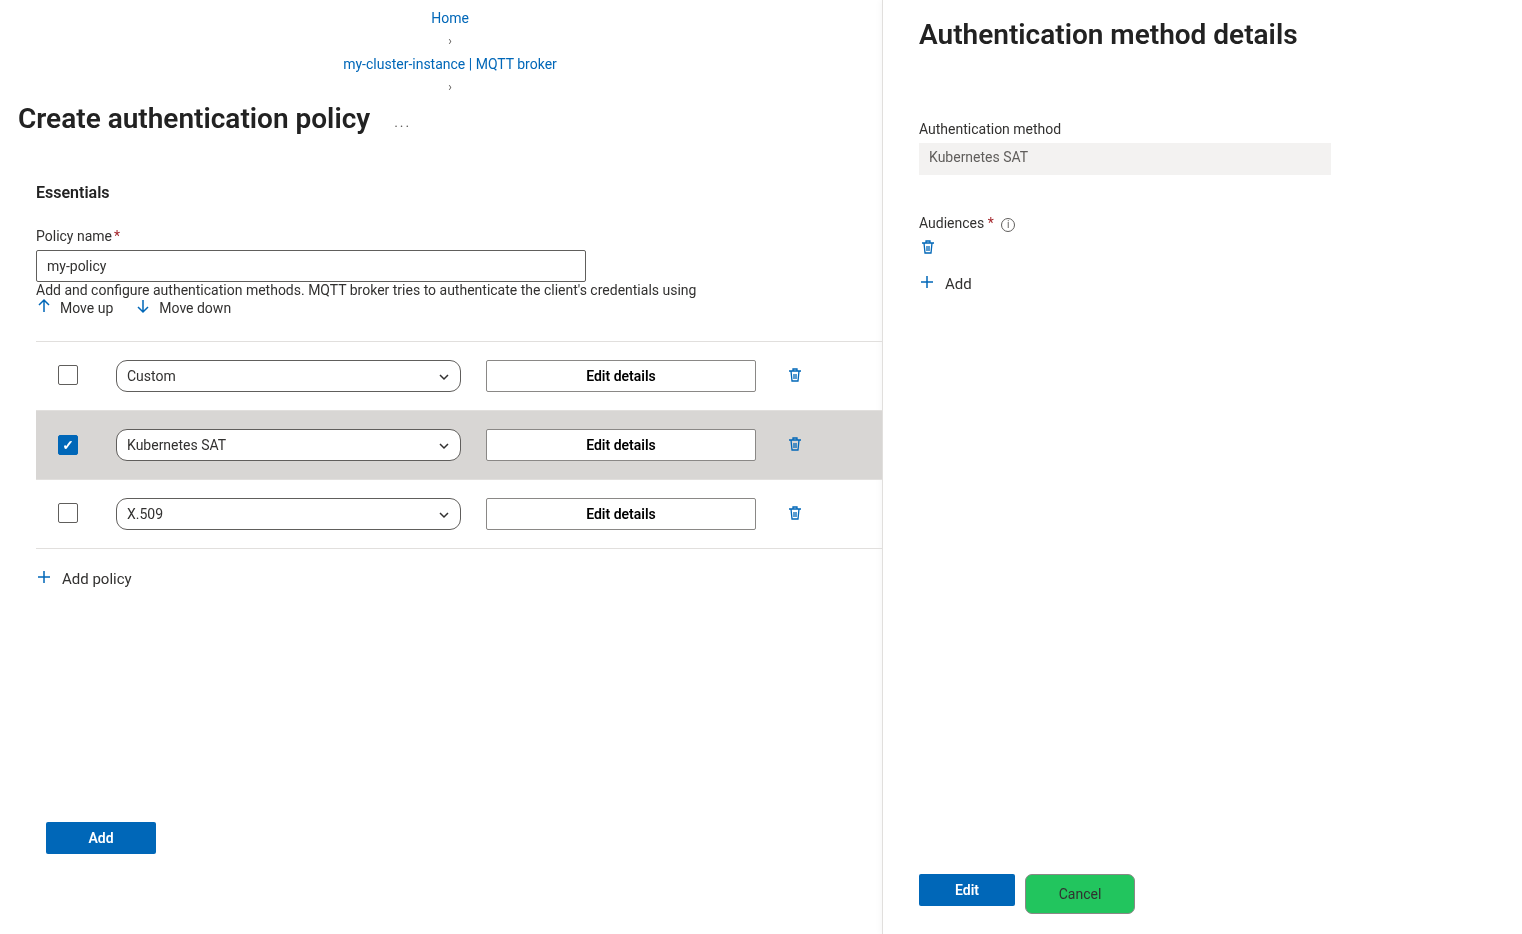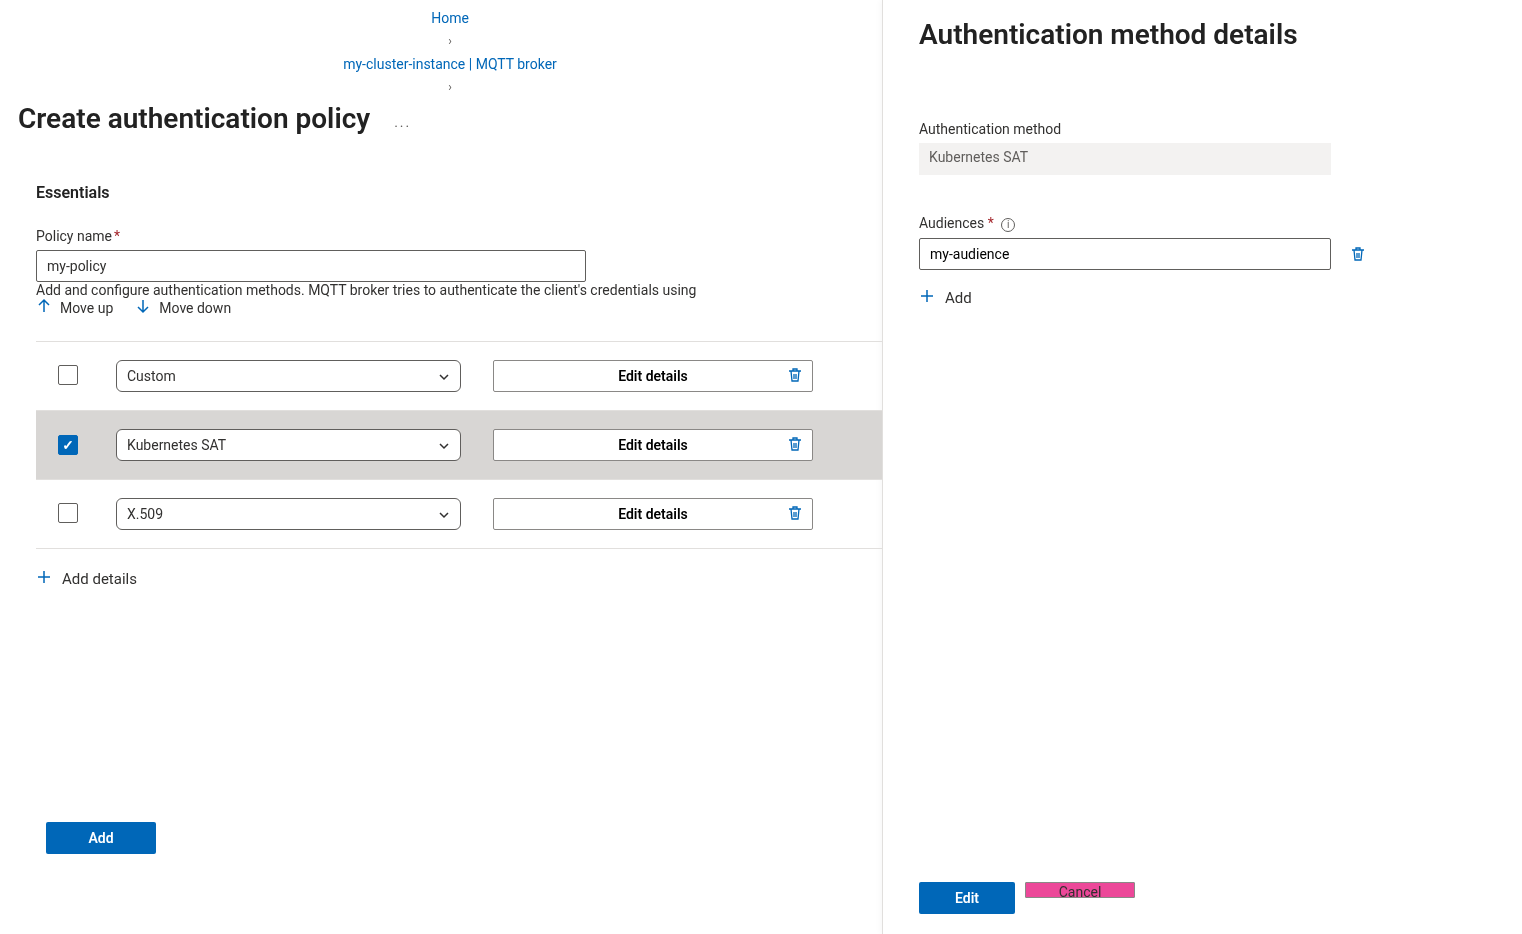--- a/index.html
+++ b/index.html
@@ -168,46 +168,45 @@
     content: "✓";
     color: #fff;
     font-size: 14px;
     font-weight: bold;
   }
 
   .az-select {
     width: 345px;
     height: 32px;
     border: 1px solid #605e5c;
-    border-radius: 6px;
+    border-radius: 11px;
     padding: 0 10px;
     display: flex;
     align-items: center;
     justify-content: space-between;
     background: #fff;
     cursor: pointer;
     font-size: 14px;
   }
   .chevron {
     width:12px; height:12px;
     display:inline-block;
   }
   .chevron svg { width:12px; height:12px; stroke:#323130; fill:none; stroke-width:1.5;}
 
   .edit-btn {
-    width: 320px;
+    width: 270px;
     height: 32px;
     border: 1px solid #8a8886;
     border-radius: 2px;
     background: #fff;
     font-size: 14px;
     font-weight: 600;
     cursor: pointer;
     font-family: inherit;
-    margin-left: 7px;
   }
 
   .trash-btn {
     display:inline-flex;
     cursor:pointer;
   }
   .trash-btn svg { width:18px; height:18px; stroke:#0067b8; fill:none; stroke-width:1.3; }
 
   .add-method {
     display: inline-flex;
@@ -232,30 +231,30 @@
     border: none;
     height: 32px;
     min-width: 110px;
     font-size: 14px;
     font-weight: 600;
     cursor: pointer;
     font-family: inherit;
     border-radius: 2px;
   }
   .default-btn {
-    background: #ec4899;
+    background: #22c55e;
     color: #323130;
     border: 1px solid #8a8886;
-    height: 16px;
+    height: 40px;
     min-width: 110px;
     font-size: 14px;
     font-weight: 400;
     cursor: pointer;
     font-family: inherit;
-    border-radius: 1px;
+    border-radius: 7px;
   }
 
   
   .panel-title {
     font-size: 28px;
     font-weight: 600;
     margin: 0 0 70px 0;
     color: #222;
   }
   .panel-body { flex: 1 1 auto; }
@@ -436,21 +435,21 @@
         </div>
       </div>
     </div>
 
     <div class="add-method">
       <span>
         <svg viewBox="0 0 16 16">
             <path d="M8 2v12M2 8h12"></path>
           </svg>
       </span>
-      <span class="lbl">Add details</span>
+      <span class="lbl">Add policy</span>
     </div>
 
   </div>
 
   <div class="footer">
     <button class="primary-btn">Add</button>
   </div>
 
 </div>
 
@@ -462,21 +461,20 @@
 
     <div class="panel-field-label">Authentication method</div>
     <div class="readonly-field">Kubernetes SAT</div>
 
     <div class="panel-field-label">
       <span>Audiences</span><span class="req" style="color:#a4262c;"> *</span>
       <span class="info-icon">i</span>
     </div>
 
     <div class="audience-row">
-      <input class="audience-input" type="text" value="my-audience" style="">
       <span class="trash-btn">
         <svg viewBox="0 0 18 18">
             <path d="M3 5h12M7 5V3h4v2M5 5l1 10h6l1-10M8 8v5M10 8v5"></path>
           </svg>
       </span>
     </div>
 
     <div class="add-method" style="margin-top:4px;">
       <span>
         <svg viewBox="0 0 16 16">

